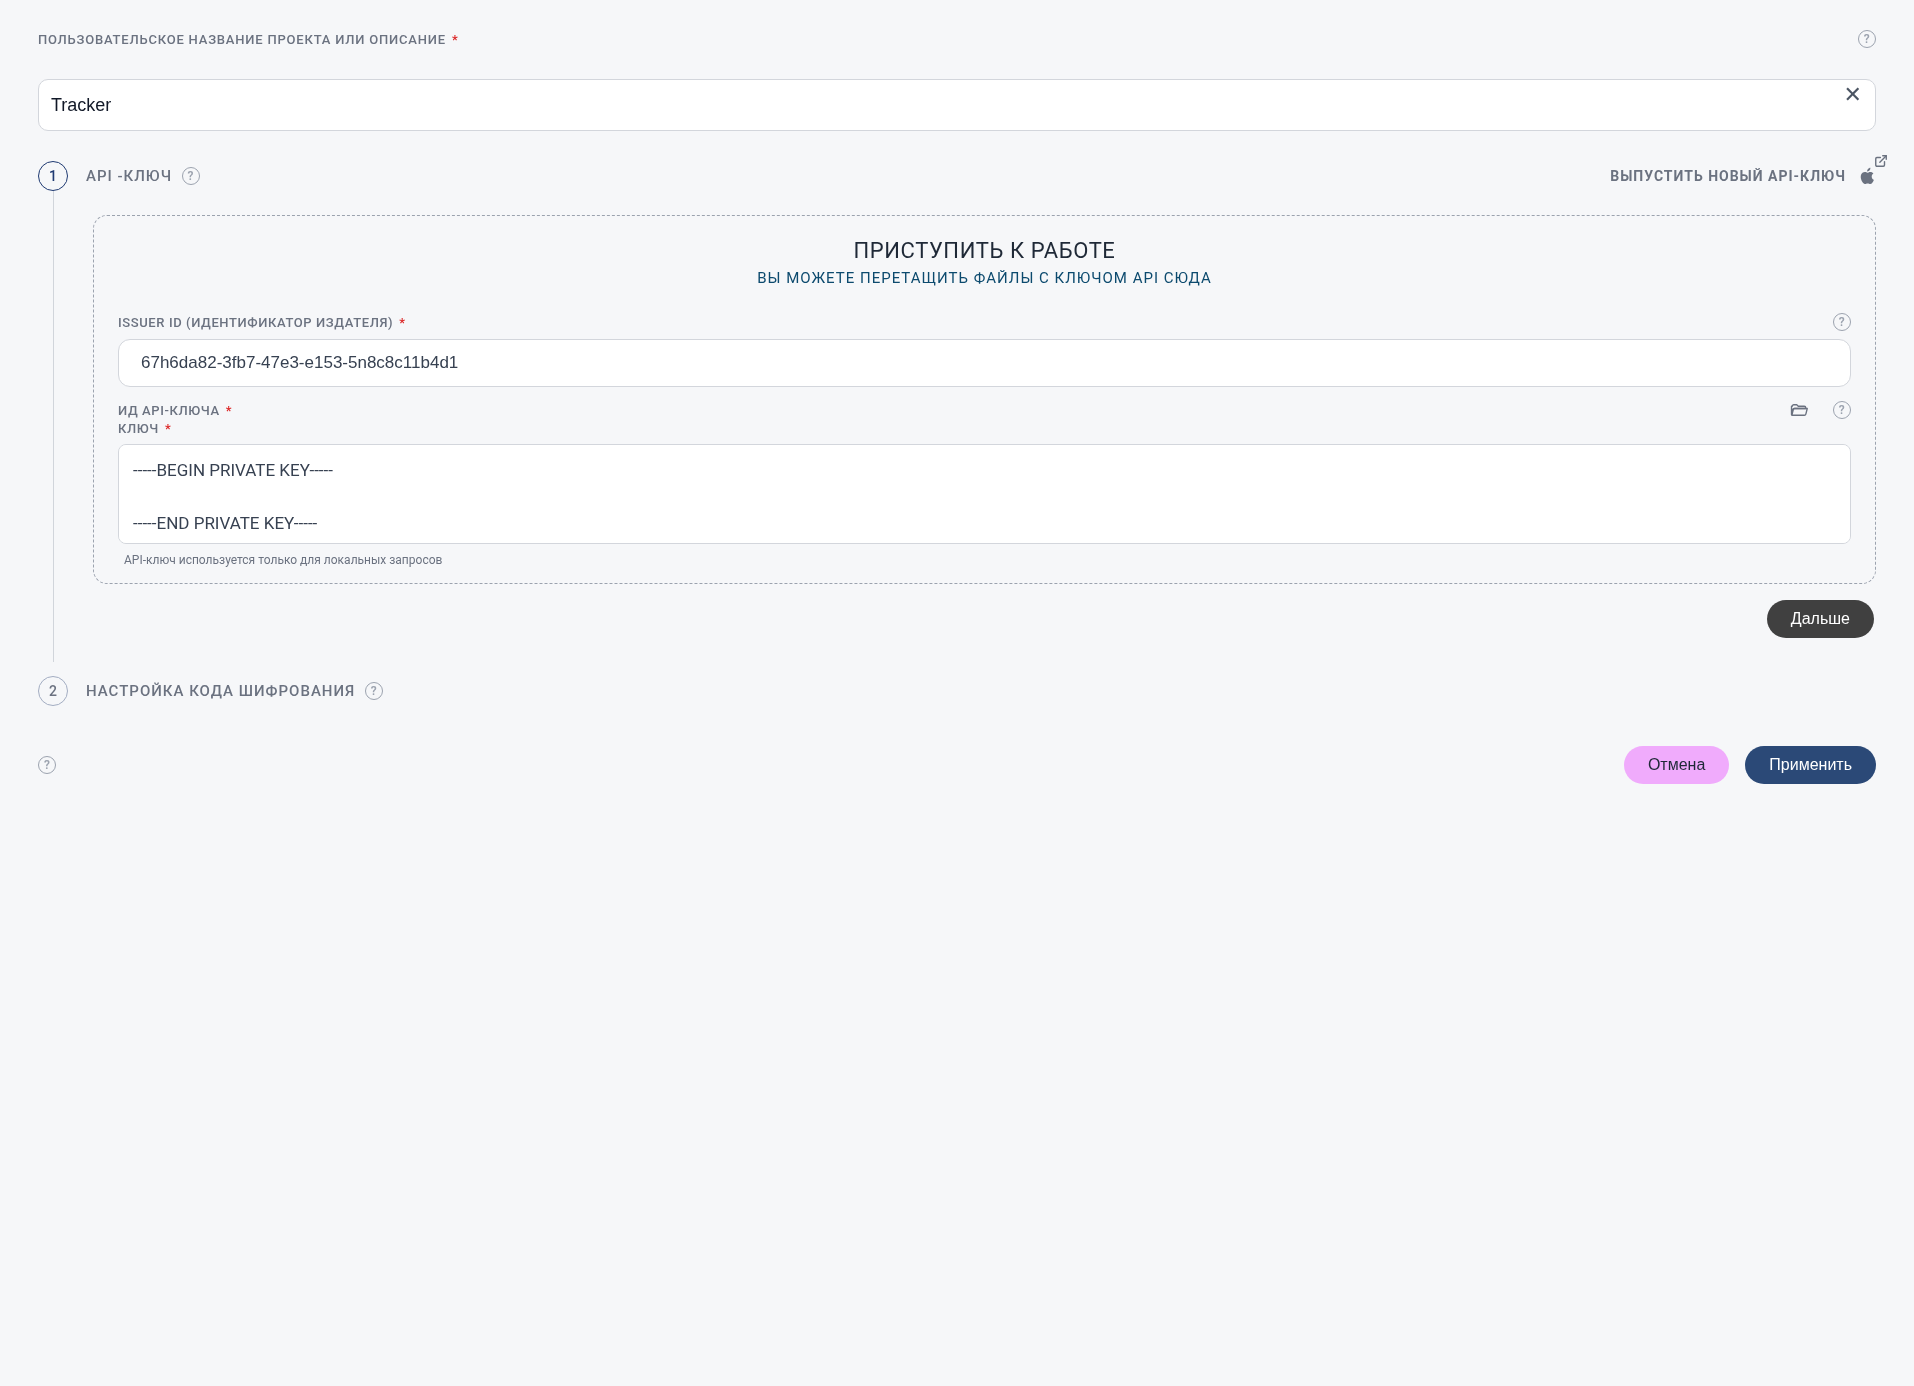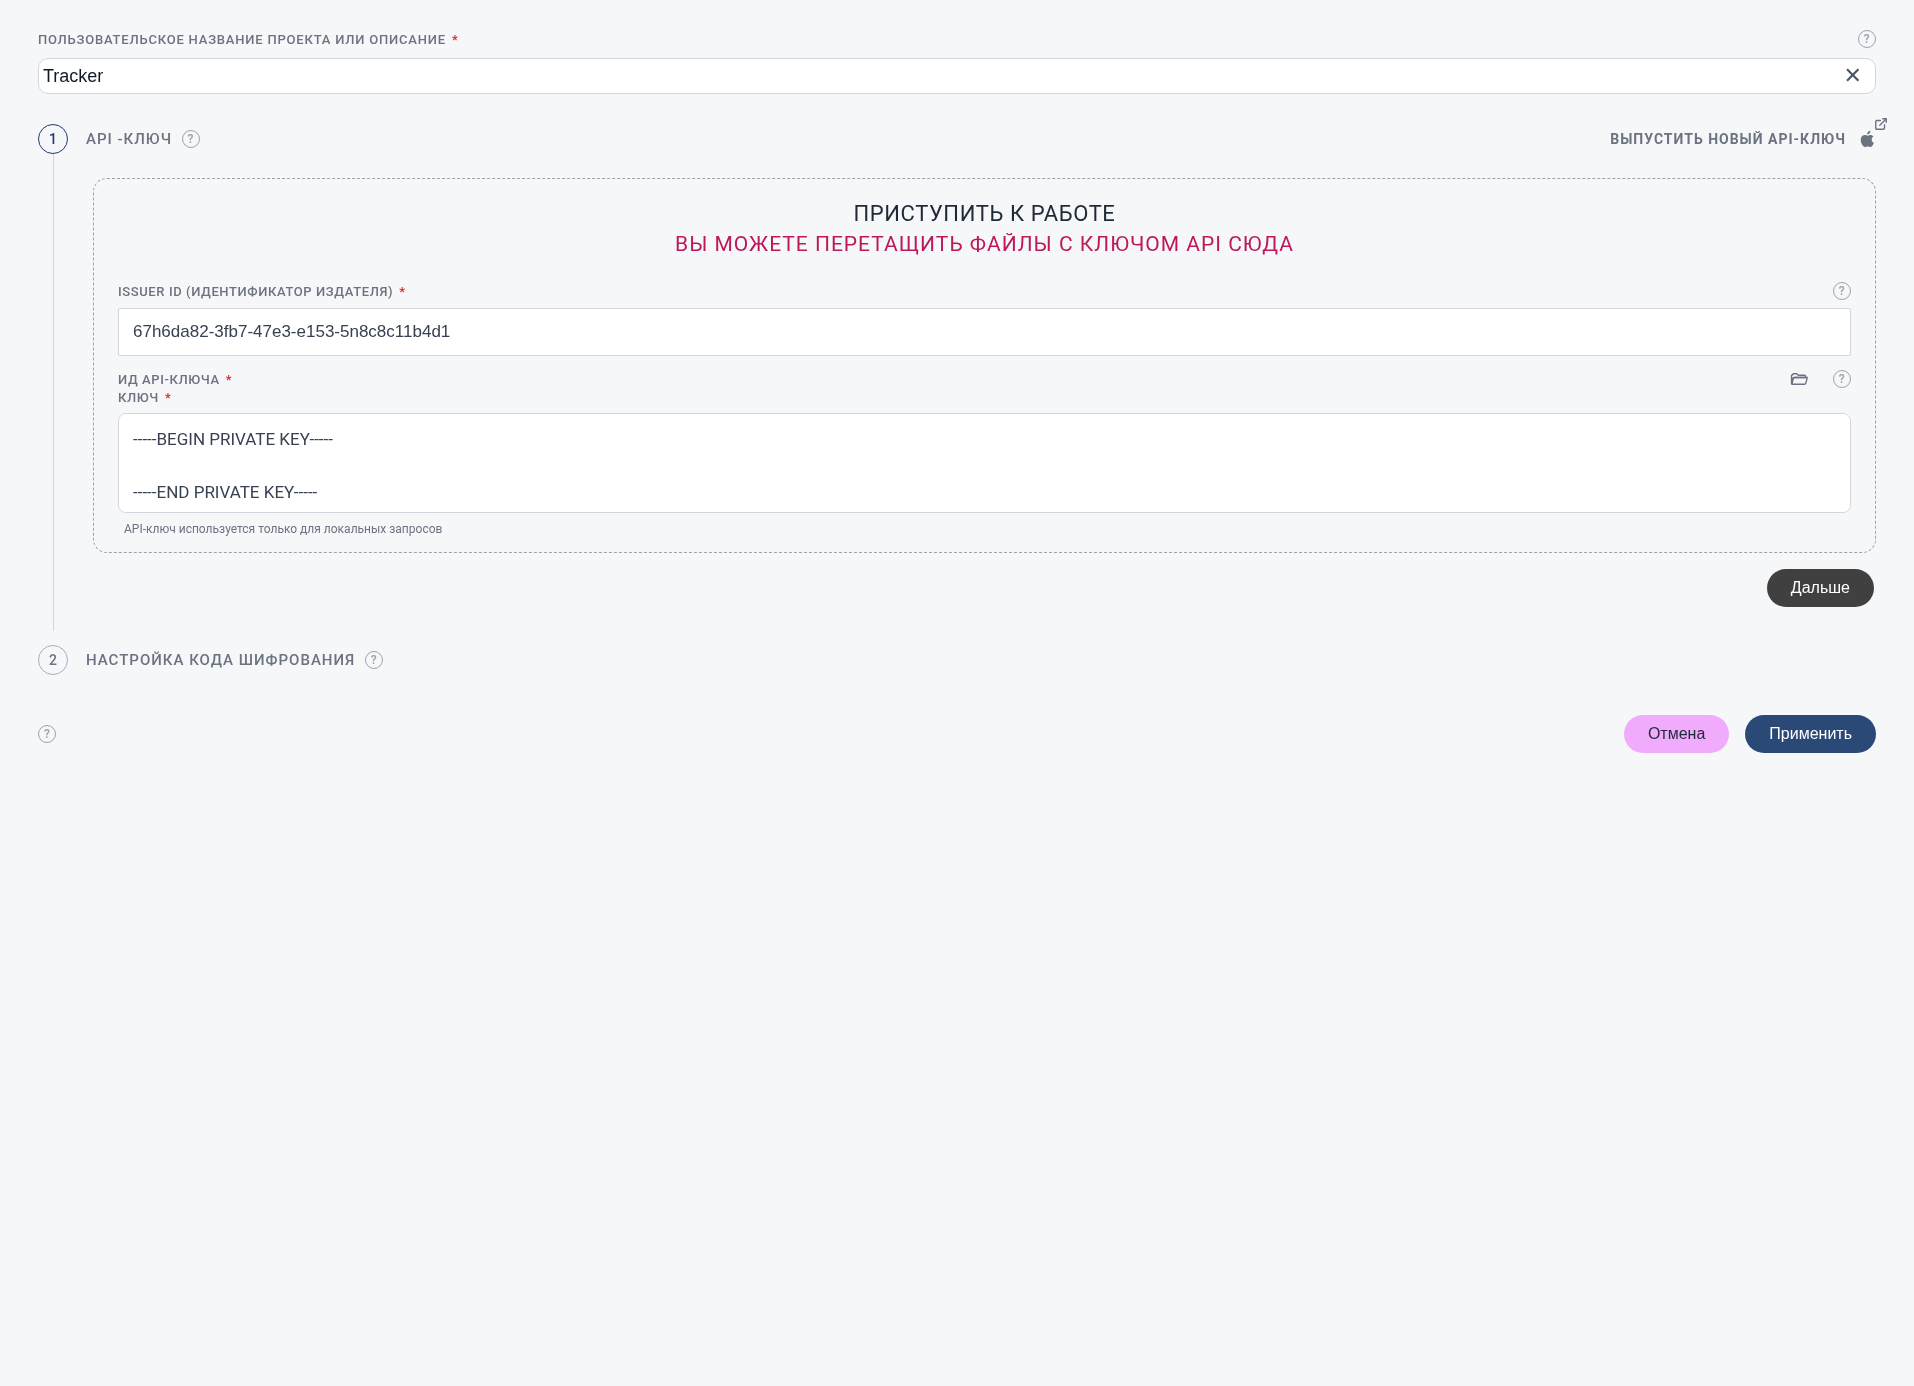--- a/index.html
+++ b/index.html
@@ -32,28 +32,29 @@
     border-radius: 50%;
     display: inline-flex; align-items:center; justify-content:center;
     color:#9ca3af; font-size:12px; font-weight:600;
     cursor:pointer; line-height:1;
   }
   .proj-input-wrap {
     position:relative;
   }
   .proj-input {
     width:100%;
-    height:36px;
+    height:52px;
     border:1px solid #d3d6dc;
     background:#fff;
     border-radius:10px;
-    padding: 0 48px 0 4px;
+    padding: 0 48px 0 12px;
     font-size:18px;
     color:#111827;
     outline:none;
+    margin-top:21px;
   }
   .clear-x {
     position:absolute;
     right:14px; top:50%; transform:translateY(-50%);
     font-size:22px; color:#4b5563; cursor:pointer;
     line-height:1;
   }
 
   
   .steps { margin-top: 30px; }
@@ -128,41 +129,41 @@
   .drop-title {
     text-align:center;
     font-weight:400;
     font-size:22px;
     letter-spacing:0.6px;
     color:#1f2937;
     margin-bottom:6px;
   }
   .drop-sub {
     text-align:center;
-    color:#be185d;
+    color:#0c4a6e;
     letter-spacing:1px;
-    font-size:21px;
+    font-size:15px;
     margin-bottom:26px;
   }
 
   .in-label {
     display:flex;align-items:center;
     font-size:13px;
     letter-spacing:0.6px;
     color:#6b7280;
     font-weight:500;
     margin-bottom:8px;
   }
   .text-input {
     width:100%;
     height:48px;
     border:1px solid #d3d6dc;
-    border-radius:2px;
+    border-radius:12px;
     background:#fff;
-    padding:0 14px;
+    padding:0 22px;
     font-size:17px;
     color:#374151;
     outline:none;
     margin-bottom:14px;
   }
   .textarea-input {
     width:100%;
     border:1px solid #d3d6dc;
     border-radius:8px;
     background:#fff;

